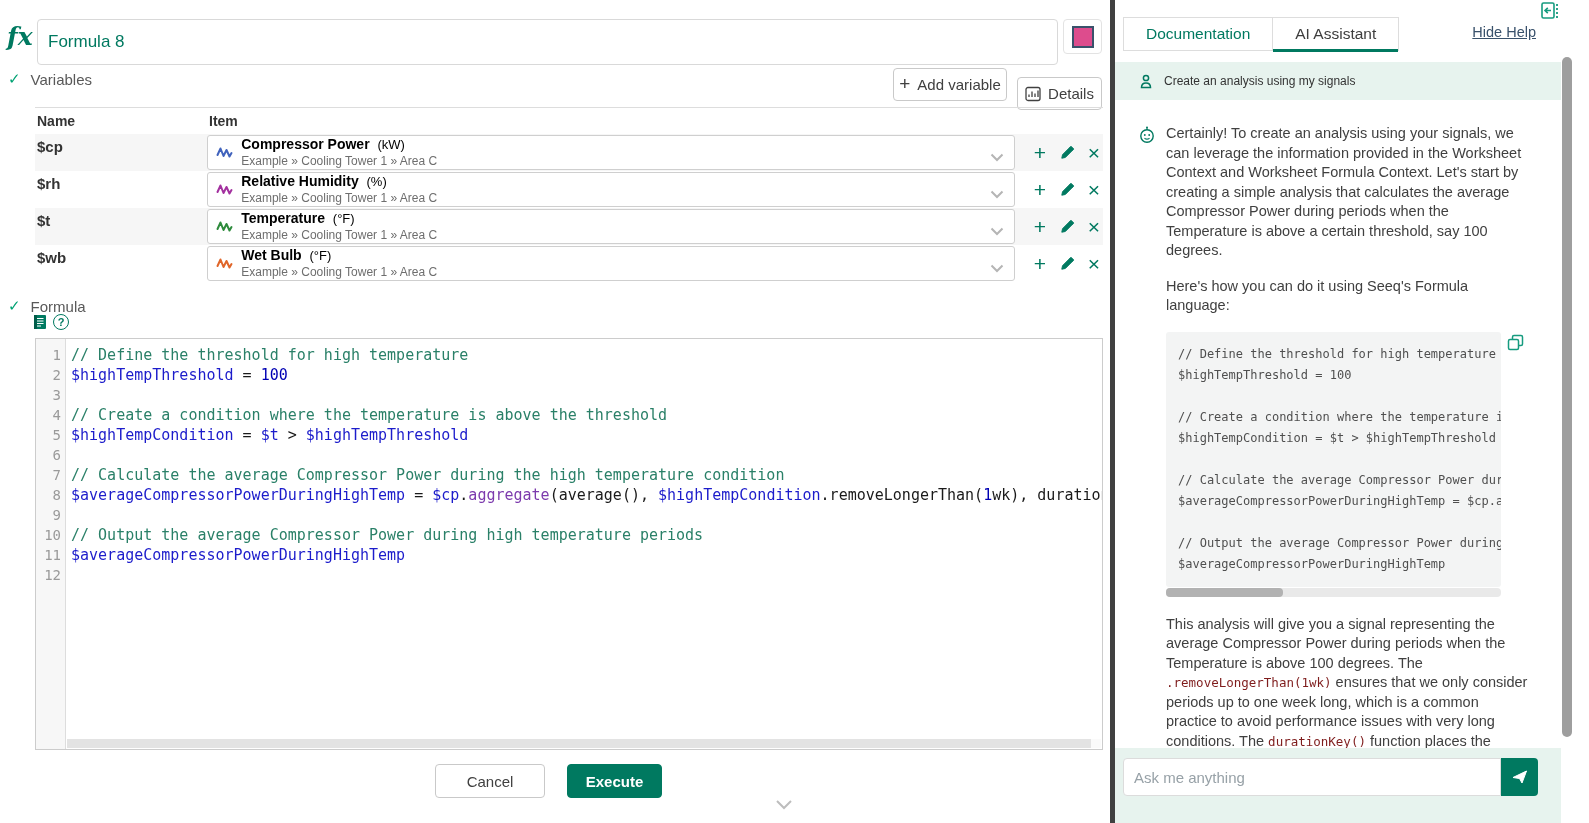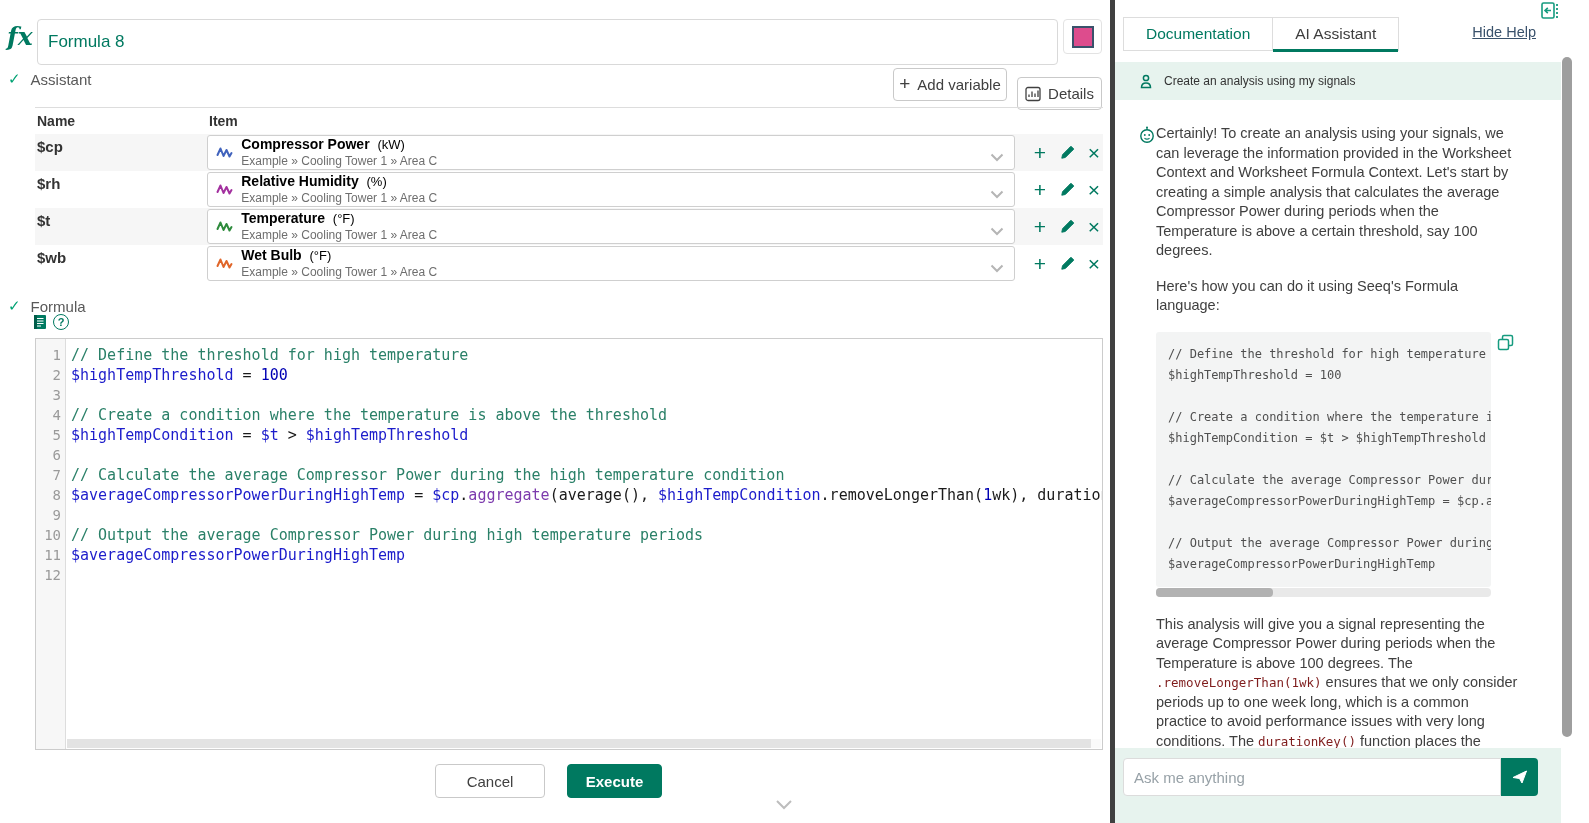--- a/index.html
+++ b/index.html
@@ -88,21 +88,21 @@
   .tab-doc { color:#007960; border-right:1px solid #ddd; }
   .tab-ai { color:#3d3d3d; }
   .tab-ai .tab-underline { position:absolute; left:0; right:0; bottom:-2px; height:3px; background:#007960; }
   #hide-help { position:absolute; right:53px; top:24px; font-size:14.5px; color:#39516b;
     text-decoration:underline; cursor:pointer; }
 
   #chat { position:absolute; left:0; top:55px; width:446px; height:693px; overflow:hidden; background:#fff; }
   .user-msg { margin-top:7px; background:#e7f3ee; min-height:38px; display:flex;
     align-items:center; padding:0 0 0 23px; gap:10px; }
   .user-msg-text { font-size:12px; color:#333; }
-  .asst-row { display:flex; padding:24px 0 0 23px; }
+  .asst-row { display:flex; padding:24px 0 0 23px; gap:10px; }
   .asst-body { width:362px; }
   .chat-p { font-size:14.5px; line-height:19.5px; color:#404040; }
   .chat-p + .chat-p { margin-top:16px; }
   .inline-code { font-family:"DejaVu Sans Mono", monospace; font-size:12.5px; color:#7f1d1d; }
 
   .chat-code-wrap { position:relative; margin-top:16px; width:352px; }
   .chat-code { width:335px; background:#f3f4f4; border-radius:3px; padding:12px 0 12px 12px;
     font-family:"DejaVu Sans Mono", monospace; font-size:12px; line-height:21px;
     color:#4f4f4f; white-space:pre; overflow:hidden; }
   .chat-code-hscroll { width:335px; height:9px; background:#e9e9e9; border-radius:4px; margin-top:1px; }
@@ -130,21 +130,21 @@
 <div id="left-panel">
 
   <span class="fx-icon">fx</span>
   <input class="name-input" type="text" value="Formula 8" style="">
   <div class="swatch-box">
     <div class="swatch" style="background:#dd4c8d;"></div>
   </div>
 
   <div class="vars-header">
     <span class="section-check">✓</span>
-    <span class="section-label">Assistant</span>
+    <span class="section-label">Variables</span>
   </div>
   <button class="btn" id="add-variable-btn">
     <span class="plus-glyph">+</span>
     <span>Add variable</span>
   </button>
   <button class="btn" id="details-btn">
     <span style="display:inline-flex;">
       <svg width="16" height="16" viewBox="0 0 16 16">
           <rect x="1" y="1.5" width="14" height="13" rx="2" fill="none" stroke="#404040" stroke-width="1.3"></rect>
           <path d="M4 11V8.5M7 11V5.5M10 11V7.5M13 11V4.5" stroke="#404040" stroke-width="1.3" fill="none"></path>

